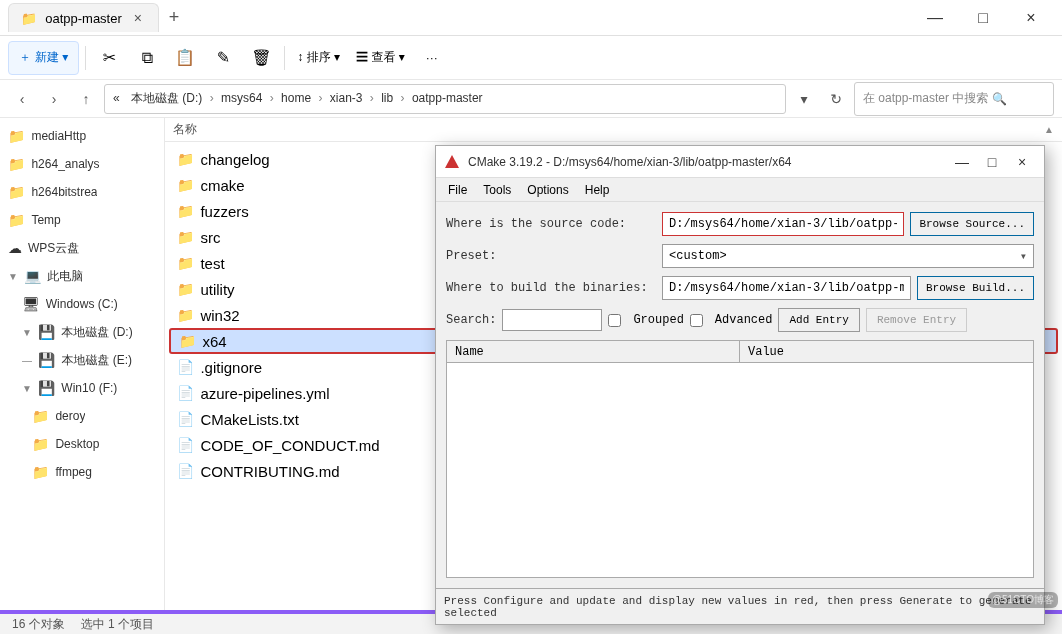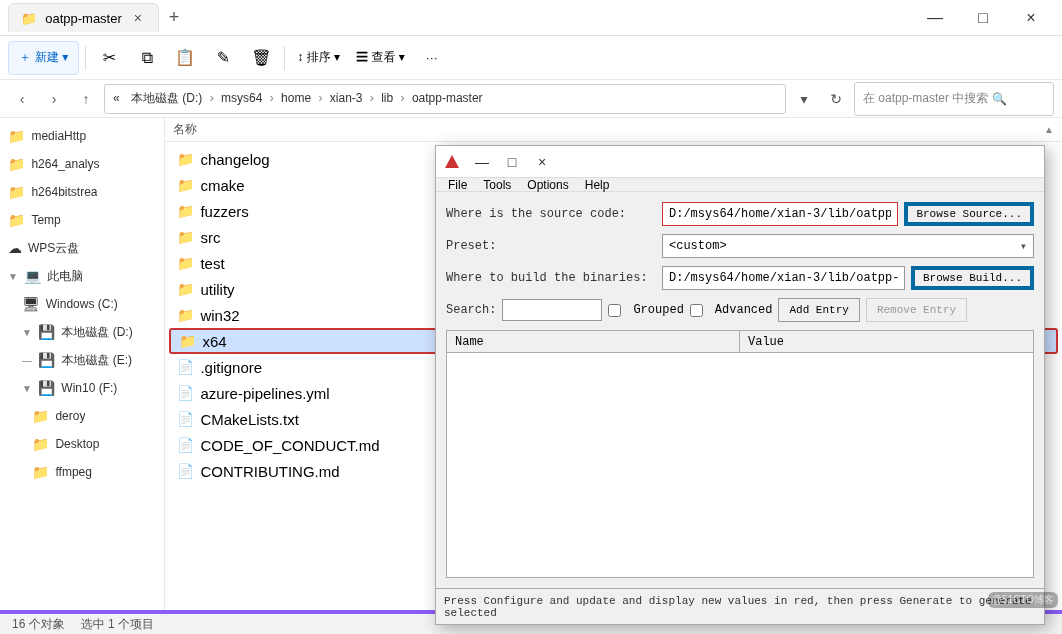--- a/index.html
+++ b/index.html
@@ -54,30 +54,30 @@
 
     
     .cmake-dialog { position: absolute; top: 145px; left: 435px; width: 610px; height: 480px; background: #f0f0f0; border: 1px solid #aaa; box-shadow: 4px 4px 16px rgba(0,0,0,0.3); display: flex; flex-direction: column; z-index: 100; }
     .cmake-title-bar { height: 32px; background: #fff; display: flex; align-items: center; padding: 0 8px; border-bottom: 1px solid #ddd; gap: 8px; }
     .cmake-icon { width: 16px; height: 16px; }
     .cmake-title-text { font-size: 12px; color: #333; flex: 1; }
     .cmake-win-controls { display: flex; gap: 2px; }
     .cmake-ctrl { width: 28px; height: 24px; display: flex; align-items: center; justify-content: center; font-size: 14px; cursor: pointer; color: #333; border-radius: 3px; }
 
     
-    .cmake-menubar { height: 14px; display: flex; align-items: center; padding: 0 4px; background: #f0f0f0; border-bottom: 1px solid #ddd; }
+    .cmake-menubar { height: 24px; display: flex; align-items: center; padding: 0 4px; background: #f0f0f0; border-bottom: 1px solid #ddd; }
     .cmake-menu-item { padding: 2px 8px; cursor: pointer; font-size: 12px; border-radius: 2px; }
 
     
     .cmake-content { flex: 1; padding: 10px; display: flex; flex-direction: column; gap: 8px; }
     .cmake-row { display: flex; align-items: center; gap: 6px; font-size: 12px; font-family: 'Courier New', monospace; }
     .cmake-label { min-width: 210px; color: #333; white-space: nowrap; }
     .cmake-input { flex: 1; height: 24px; border: 1px solid #cc3333; background: #fff; padding: 0 6px; font-size: 12px; font-family: 'Courier New', monospace; }
     .cmake-input.normal { border: 1px solid #999; }
-    .cmake-btn { height: 24px; padding: 0 8px; border: 4px solid #0369a1; background: #f0f0f0; cursor: pointer; font-size: 11px; white-space: nowrap; font-family: 'Courier New', monospace; }
+    .cmake-btn { height: 24px; padding: 0 8px; border: 1px solid #0369a1; background: #f0f0f0; cursor: pointer; font-size: 11px; white-space: nowrap; font-family: 'Courier New', monospace; }
     .cmake-select { flex: 1; height: 24px; border: 1px solid #999; background: #fff; padding: 0 6px; font-size: 12px; display: flex; align-items: center; justify-content: space-between; }
     .cmake-select-arrow { color: #555; }
 
     
     .cmake-search-row { display: flex; align-items: center; gap: 6px; font-size: 12px; font-family: 'Courier New', monospace; }
     .cmake-search-label { color: #333; }
     .cmake-search-input { width: 100px; height: 22px; border: 1px solid #999; background: #fff; padding: 0 4px; font-size: 12px; }
     .cmake-checkbox { display: flex; align-items: center; gap: 12px; cursor: pointer; }
     .cmake-checkbox input { margin: 0; }
     .cmake-add-btn { height: 24px; padding: 0 10px; border: 1px solid #999; background: #f0f0f0; cursor: pointer; font-size: 11px; font-family: 'Courier New', monospace; }
@@ -310,20 +310,21 @@
 
 <div class="cmake-dialog">
 
   <div class="cmake-title-bar">
     <div class="cmake-icon">
       <svg width="16" height="16" viewBox="0 0 16 16">
         <polygon points="8,1 15,14 1,14" fill="#cc3333"></polygon>
         <polygon points="8,4 13,13 3,13" fill="#cc3333" opacity="0.5"></polygon>
       </svg>
     </div>
+    <span class="cmake-title-text">CMake 3.19.2 - D:/msys64/home/xian-3/lib/oatpp-master/x64</span>
     <div class="cmake-win-controls">
       <div class="cmake-ctrl">—</div>
       <div class="cmake-ctrl">□</div>
       <div class="cmake-ctrl close">×</div>
     </div>
   </div>
 
   <div class="cmake-menubar">
     <span class="cmake-menu-item">File</span>
     <span class="cmake-menu-item">Tools</span>

